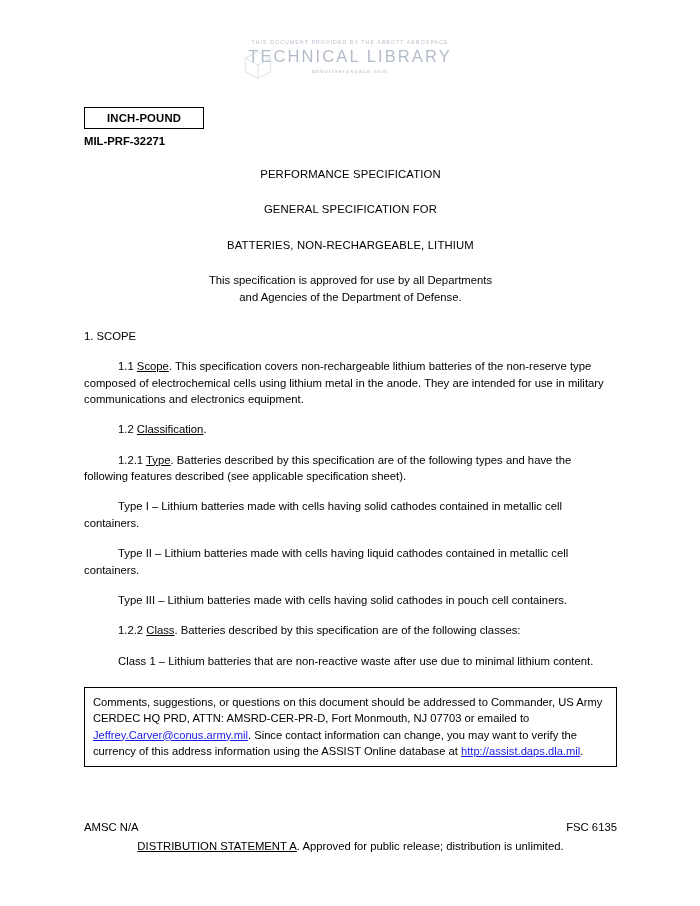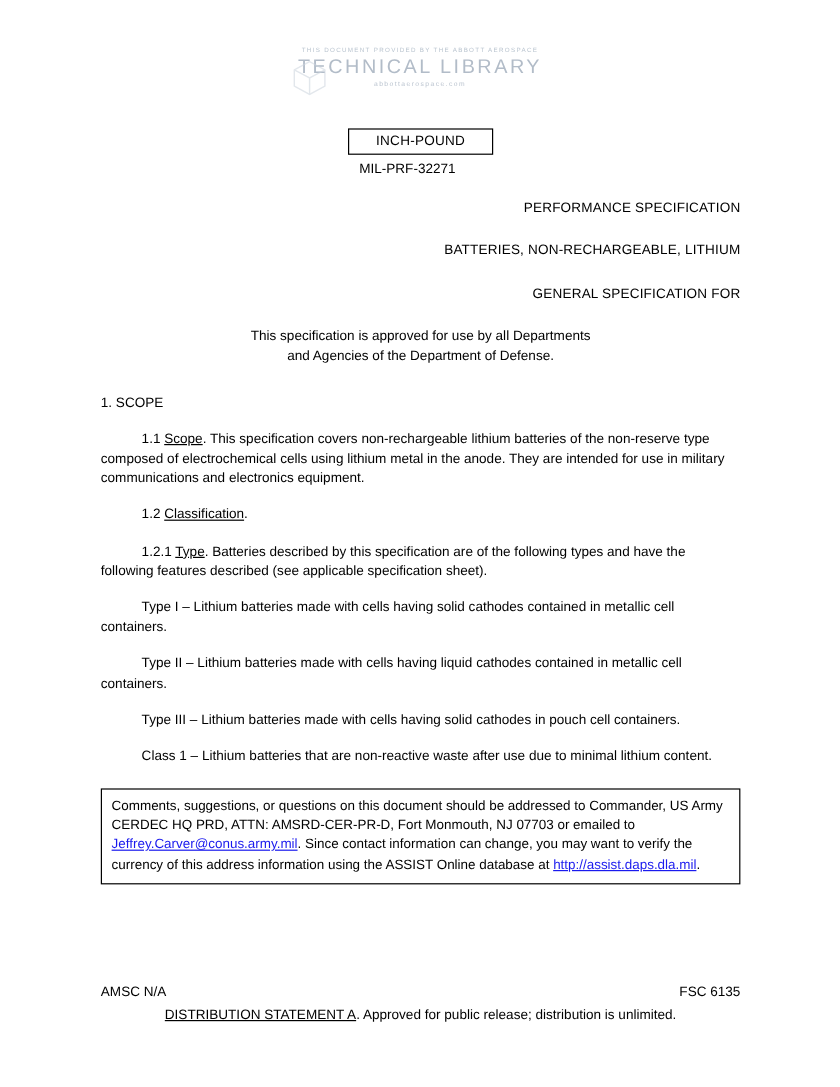--- a/index.html
+++ b/index.html
@@ -77,39 +77,40 @@
     position: absolute;
     left: 84px;
     top: 76px;
     width: 533px;
     font-size: 11.3px;
     line-height: 1.45;
   }
 
   
   .id-block {
-    text-align: center;
+    text-align: left;
     margin-bottom: 16px;
+    font-weight: bold;
   }
   .inch-pound {
     display: inline-block;
     border: 1px solid #000;
     padding: 2px 22px 2px 22px;
     font-size: 11.3px;
     letter-spacing: 0.2px;
     margin-bottom: 2px;
   }
   .id-line {
     font-size: 11.3px;
     margin-top: 2px;
     padding-right: 22px;
   }
 
   .centered {
-    text-align: right;
+    text-align: center;
   }
   .title-line {
     margin: 0 0 19px 0;
     letter-spacing: 0.15px;
   }
   .approval {
     text-align: center;
     margin: 0 0 22px 0;
     line-height: 1.5;
   }
@@ -181,40 +182,41 @@
   </div>
 
   <div class="doc">
 
     <div class="id-block">
       <div class="inch-pound">INCH-POUND</div>
       <div class="id-line">MIL-PRF-32271</div>
     </div>
 
     <div class="centered title-line">PERFORMANCE SPECIFICATION</div>
+    <div class="centered title-line">GENERAL SPECIFICATION FOR</div>
     <div class="centered title-line">BATTERIES, NON-RECHARGEABLE, LITHIUM</div>
-    <div class="centered title-line">GENERAL SPECIFICATION FOR</div>
 
     <div class="approval">
       <span>This specification is approved for use by all Departments</span><br>
       <span>and Agencies of the Department of Defense.</span>
     </div>
 
     <div class="sec-head">1.  SCOPE</div>
 
     <p class="para indent"><span>1.1 </span><span class="u">Scope</span><span>.  This specification covers non-rechargeable lithium batteries of the non-reserve type composed of electrochemical cells using lithium metal in the anode.  They are intended for use in military communications and electronics equipment.</span></p>
 
     <p class="para indent"><span>1.2 </span><span class="u">Classification</span><span>.</span></p>
 
     <p class="para indent"><span>1.2.1 </span><span class="u">Type</span><span>.  Batteries described by this specification are of the following types and have the following features described (see applicable specification sheet).</span></p>
 
     <p class="para indent">Type I – Lithium batteries made with cells having solid cathodes contained in metallic cell containers.</p>
     <p class="para indent">Type II – Lithium batteries made with cells having liquid cathodes contained in metallic cell containers.</p>
     <p class="para indent">Type III – Lithium batteries made with cells having solid cathodes in pouch cell containers.</p>
 
+    <p class="para indent"><span>1.2.2 </span><span class="u">Class</span><span>.  Batteries described by this specification are of the following classes:</span></p>
 
     <p class="para indent">Class 1 – Lithium batteries that are non-reactive waste after use due to minimal lithium content.</p>
 
     <div class="comment-box">
       <span>Comments, suggestions, or questions on this document should be addressed to Commander, US Army CERDEC HQ PRD, ATTN: AMSRD-CER-PR-D, Fort Monmouth, NJ 07703 or emailed to </span><a class="link" href="#">Jeffrey.Carver@conus.army.mil</a><span>.  Since contact information can change, you may want to verify the currency of this address information using the ASSIST Online database at </span><a class="link" href="#">http://assist.daps.dla.mil</a><span>.</span>
     </div>
 
   </div>
 
   <div class="footer">

